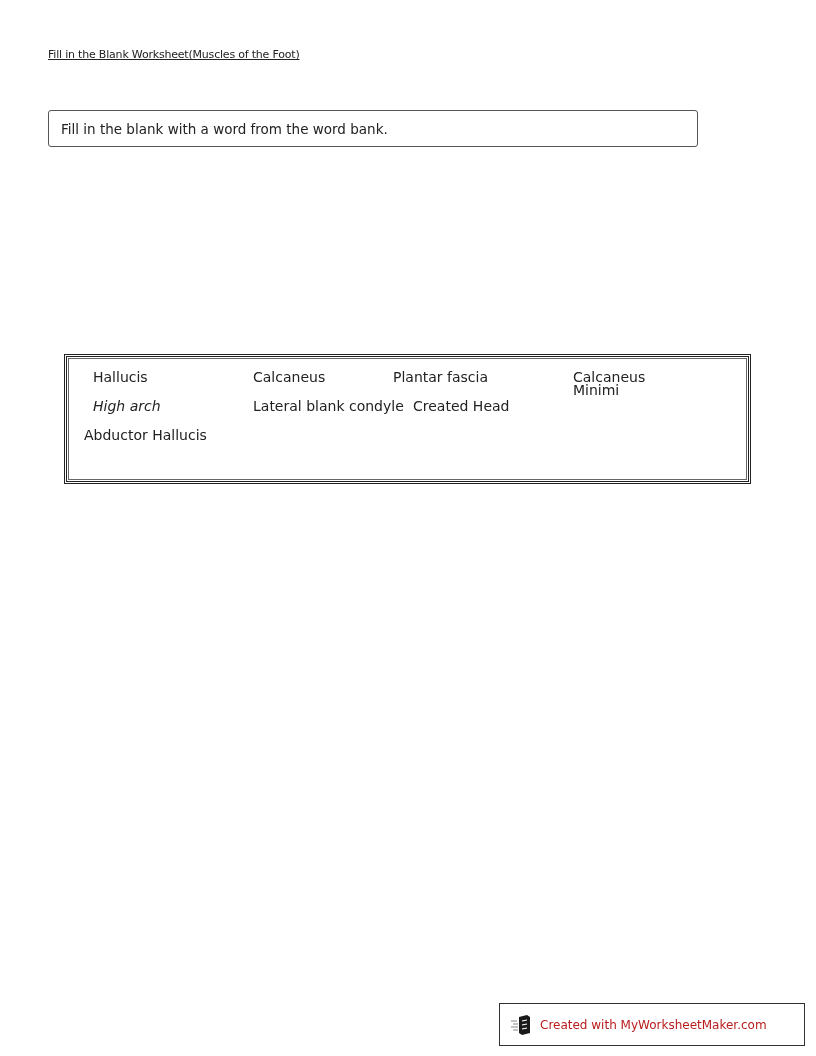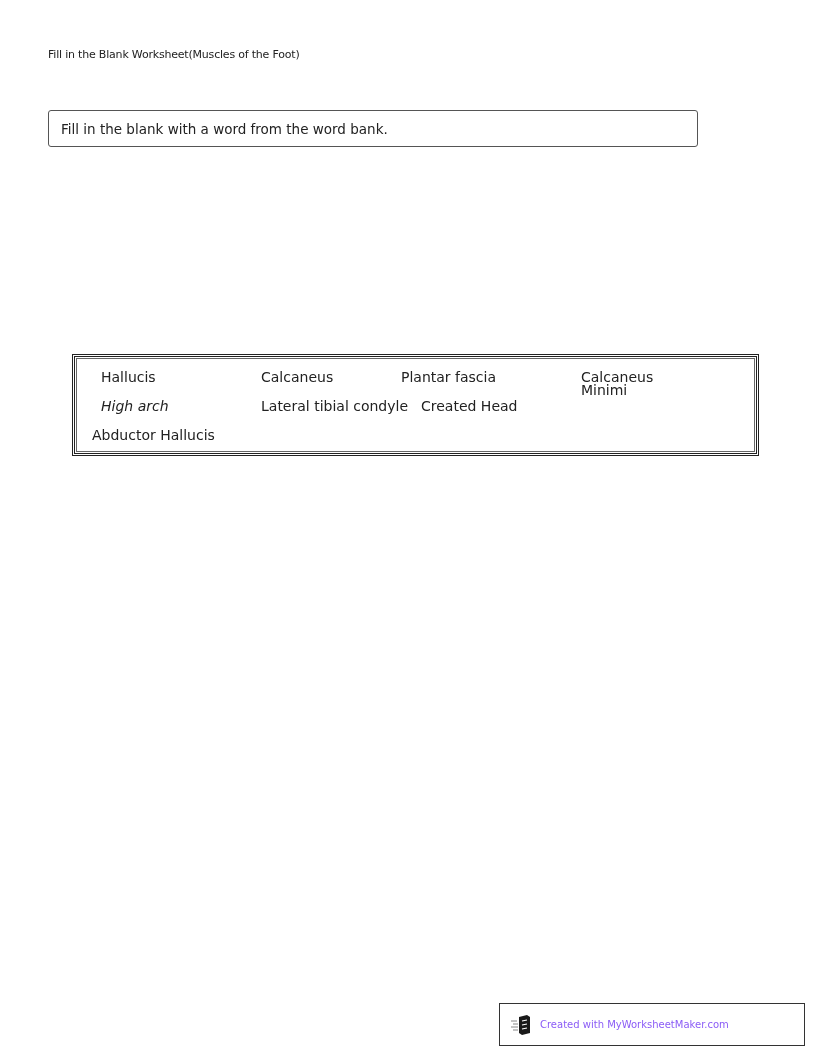--- a/index.html
+++ b/index.html
@@ -1,47 +1,47 @@
 <!DOCTYPE html>
 <html><head>
 <meta charset="utf-8">
 <style>
   html, body { margin: 0; padding: 0; background: #ffffff; }
   body { width: 816px; height: 1056px; position: relative; overflow: hidden;
          font-family: "DejaVu Sans", sans-serif; color: #222; }
-  .doc-title { position: absolute; left: 48px; top: 48px; font-size: 11px; color: #222; letter-spacing: -0.2px; }
+  .doc-title { position: absolute; left: 48px; top: 48px; font-size: 11px; color: #222; letter-spacing: -0.2px; text-decoration: underline; }
   .instructions { position: absolute; left: 48px; top: 110px; width: 650px; height: 37px;
                   border: 1px solid #555; border-radius: 3px; box-sizing: border-box;
                   font-size: 13.5px; padding-left: 12px; line-height: 36px; color: #222; }
-  .word-bank { position: absolute; left: 64px; top: 354px; width: 687px; height: 102px;
-               border: 3px double #222; box-sizing: border-box; margin-left: 8px; }
+  .word-bank { position: absolute; left: 64px; top: 354px; width: 687px; height: 130px;
+               border: 3px double #222; box-sizing: border-box; }
   .word-bank-inner { position: absolute; left: 1px; top: 1px; right: 1px; bottom: 1px; border: 1px solid #666; }
   .wb-word { position: absolute; font-size: 14px; color: #222; white-space: nowrap; }
   .footer { position: absolute; left: 499px; top: 1003px; width: 306px; height: 43px;
             border: 1px solid #333; box-sizing: border-box; display: flex; align-items: center; }
   .footer-icon { margin-left: 10px; width: 22px; height: 22px; }
-  .footer-text { margin-left: 8px; font-size: 10px; color: #8b5cf6; }
+  .footer-text { margin-left: 8px; font-size: 12px; color: #b91c1c; }
 </style>
 </head>
 <body>
 
 <div class="doc-title">Fill in the Blank Worksheet(Muscles of the Foot)</div>
 
 <div class="instructions">
   <span>Fill in the blank with a word from the word bank.</span>
 </div>
 
 <div class="word-bank">
   <div class="word-bank-inner"></div>
   <span class="wb-word" style="left:26px; top:12px;">Hallucis</span>
   <span class="wb-word" style="left:186px; top:12px;">Calcaneus</span>
   <span class="wb-word" style="left:326px; top:12px;">Plantar fascia</span>
   <span class="wb-word" style="left:506px; top:12px;">Calcaneus</span>
   <span class="wb-word" style="left:26px; top:41px;font-style:italic;">High arch</span>
-  <span class="wb-word" style="left:186px; top:41px;">Lateral tibial condyle</span>
+  <span class="wb-word" style="left:186px; top:41px;">Lateral blank condyle</span>
   <span class="wb-word" style="left:346px; top:41px;">Created Head</span>
   <span class="wb-word" style="left:506px; top:25px;">Minimi</span>
   <span class="wb-word" style="left:17px; top:70px;">Abductor Hallucis</span>
 </div>
 
 <div class="footer">
   <svg class="footer-icon" viewBox="0 0 22 22">
     <line x1="1" y1="7" x2="7" y2="7" stroke="#888" stroke-width="1"></line>
     <line x1="3" y1="10" x2="8" y2="10" stroke="#888" stroke-width="1"></line>
     <line x1="1" y1="13" x2="8" y2="13" stroke="#888" stroke-width="1"></line>

